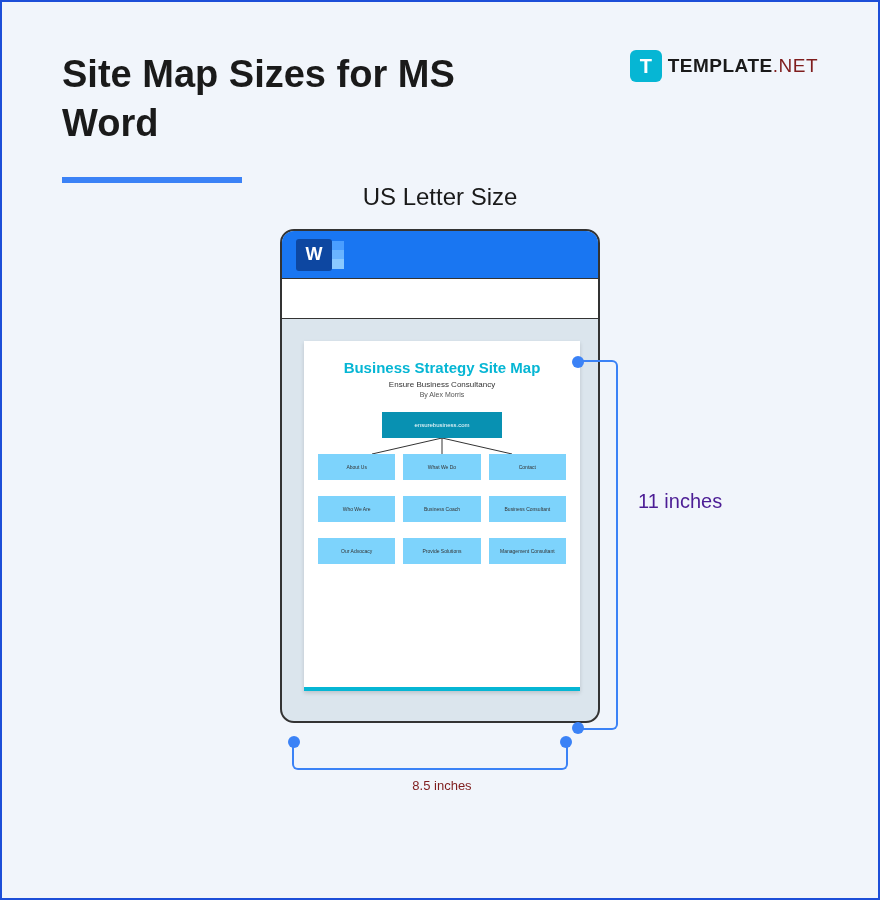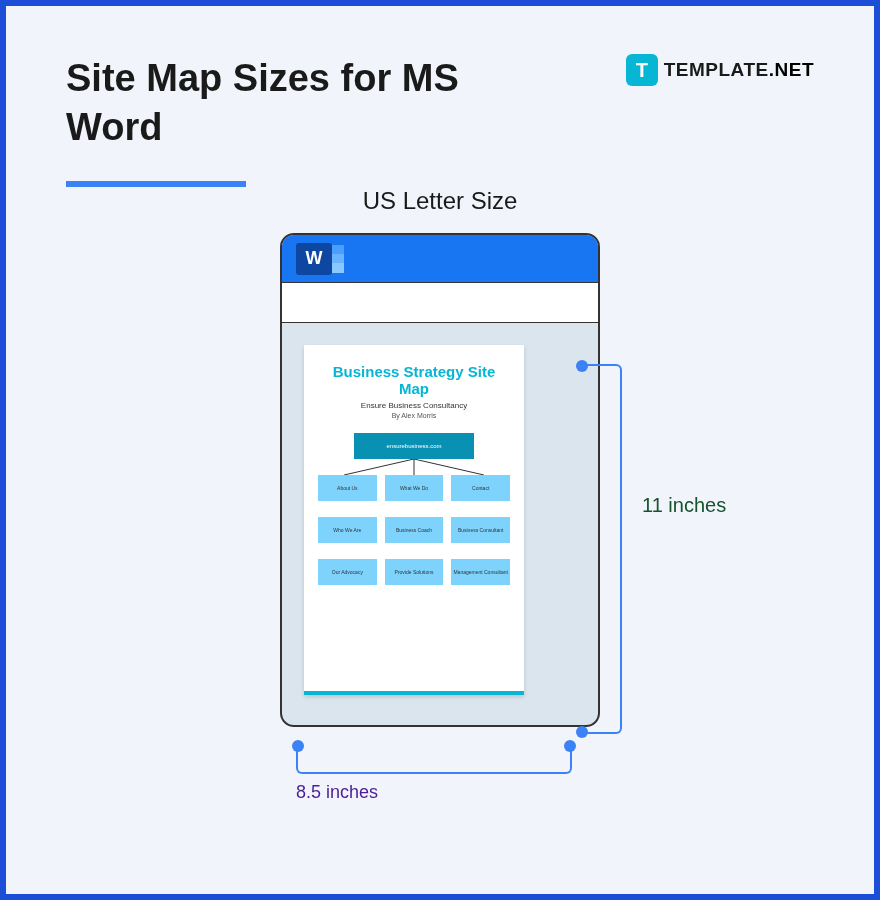--- a/index.html
+++ b/index.html
@@ -1,46 +1,46 @@
 <!DOCTYPE html>
 <html><head>
 <meta charset="utf-8">
 <style>
 *{margin:0;padding:0;box-sizing:border-box}
 body{font-family:Arial,Helvetica,sans-serif;background:#fff}
-.frame{width:880px;height:900px;border:6px solid #1d4ed8;background:#f1f5fb;position:relative}
+.frame{width:880px;height:900px;border:2px solid #1d4ed8;background:#f1f5fb;position:relative}
 .header{display:flex;justify-content:space-between;align-items:flex-start;padding:48px 60px 0 60px}
 .title-block{max-width:420px}
 .title{font-size:38px;font-weight:700;color:#1a1a1a;line-height:1.3}
 .title-underline{width:180px;height:6px;background:#3b82f6;margin-top:28px}
 .brand{display:flex;align-items:center;gap:6px}
 .brand-icon{width:32px;height:32px;background:#06b6d4;border-radius:6px;display:flex;align-items:center;justify-content:center;color:#fff;font-weight:700;font-size:20px}
 .brand-text{font-weight:700;font-size:19px;color:#1a1a1a;letter-spacing:.5px}
-.brand-text .net{color:#000000;font-weight:700}
+.brand-text .net{color:#7f1d1d;font-weight:400}
 .size-label{text-align:center;font-size:24px;color:#1a1a1a;}
 .stage{position:relative;width:100%;display:flex;justify-content:center;margin-top:18px}
 .word-window{width:320px;border:2px solid #333;border-radius:14px;background:#dbe5ed;overflow:hidden;position:relative}
 .word-titlebar{height:48px;background:#1976f2;border-bottom:1px solid #333;position:relative}
 .word-icon{position:absolute;left:14px;top:8px;width:36px;height:32px;background:#0d47a1;border-radius:3px;display:flex;align-items:center;justify-content:center}
 .word-icon span{color:#fff;font-weight:700;font-size:18px}
 .word-icon:after{content:"";position:absolute;right:-12px;top:2px;width:12px;height:28px;background:linear-gradient(#4a9eff 33%,#6ab4ff 33% 66%,#8ac9ff 66%)}
 .word-ribbon{height:40px;background:#fff;border-bottom:1px solid #333}
 .word-body{padding:22px 22px 30px 22px}
-.doc{width:220px;height:350px;background:#fff;box-shadow:0 2px 4px rgba(0,0,0,.15);padding:18px 14px;border-bottom:4px solid #06b6d4;position:relative}
+.doc{width:276px;height:350px;background:#fff;box-shadow:0 2px 4px rgba(0,0,0,.15);padding:18px 14px;border-bottom:4px solid #06b6d4;position:relative}
 .doc-title{text-align:center;color:#06b6d4;font-weight:700;font-size:15px}
 .doc-sub1{text-align:center;font-size:8px;font-weight:400;color:#333;margin-top:4px}
 .doc-sub2{text-align:center;font-size:7px;color:#555;margin-top:2px}
 .tree{margin-top:14px;position:relative}
 .root{width:120px;height:26px;background:#0891b2;margin:0 auto;display:flex;align-items:center;justify-content:center;color:#fff;font-size:6px}
 .row{display:flex;justify-content:space-between;margin-top:16px;gap:8px}
 .node{flex:1;height:26px;background:#7dd3fc;display:flex;align-items:center;justify-content:center;font-size:5px;color:#333;text-align:center;padding:0 2px}
 .connectors{position:absolute;top:26px;left:50%;width:180px;height:16px;transform:translateX(-50%)}
 .dim-dot{width:12px;height:12px;border-radius:50%;background:#3b82f6;position:absolute}
-.dim-h{position:absolute;left:290px;top:776px;width:300px;font-size:18px;color:#4c1d95}
-.dim-v{position:absolute;left:636px;top:488px;font-size:20px;color:#14532d}
+.dim-h{position:absolute;left:290px;top:776px;width:300px;text-align:center;font-size:13px;color:#7f1d1d}
+.dim-v{position:absolute;left:636px;top:488px;font-size:20px;color:#4c1d95}
 .bracket-bottom{position:absolute;left:290px;top:740px;width:276px;height:28px;border:2px solid #3b82f6;border-top:none;border-radius:0 0 6px 6px}
 .bracket-right{position:absolute;left:576px;top:358px;width:40px;height:370px;border:2px solid #3b82f6;border-left:none;border-radius:0 6px 6px 0}
 </style>
 </head>
 <body>
 
 <div class="frame">
   <div class="header">
     <div class="title-block">
       <h1 class="title">Site Map Sizes for MS Word</h1>

